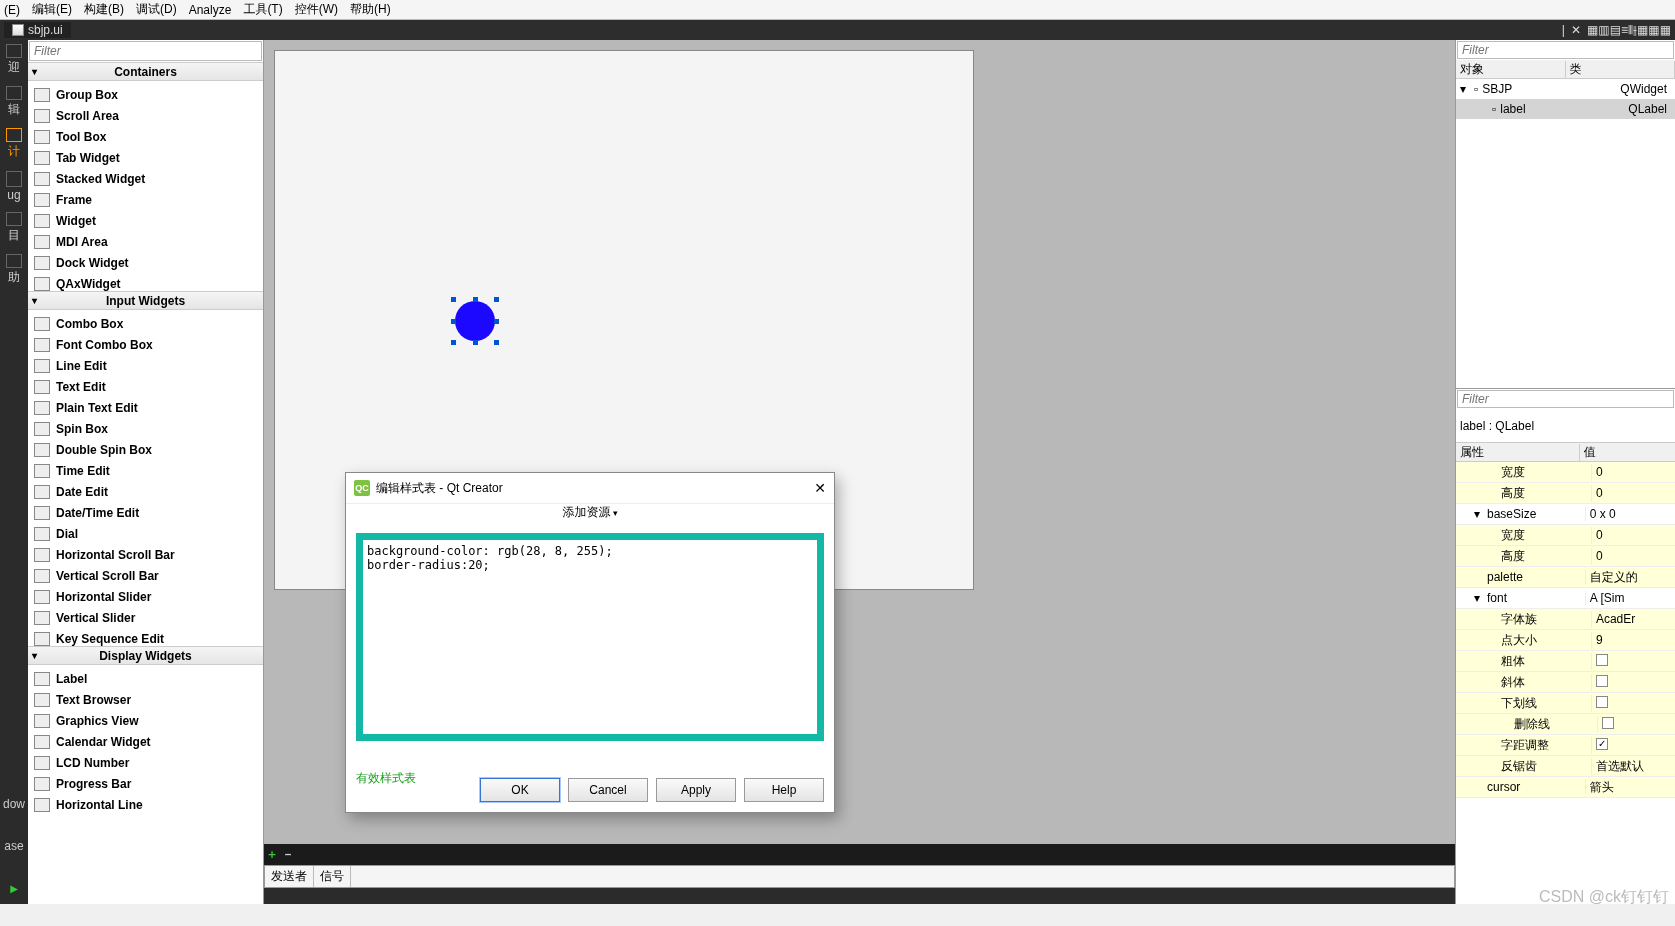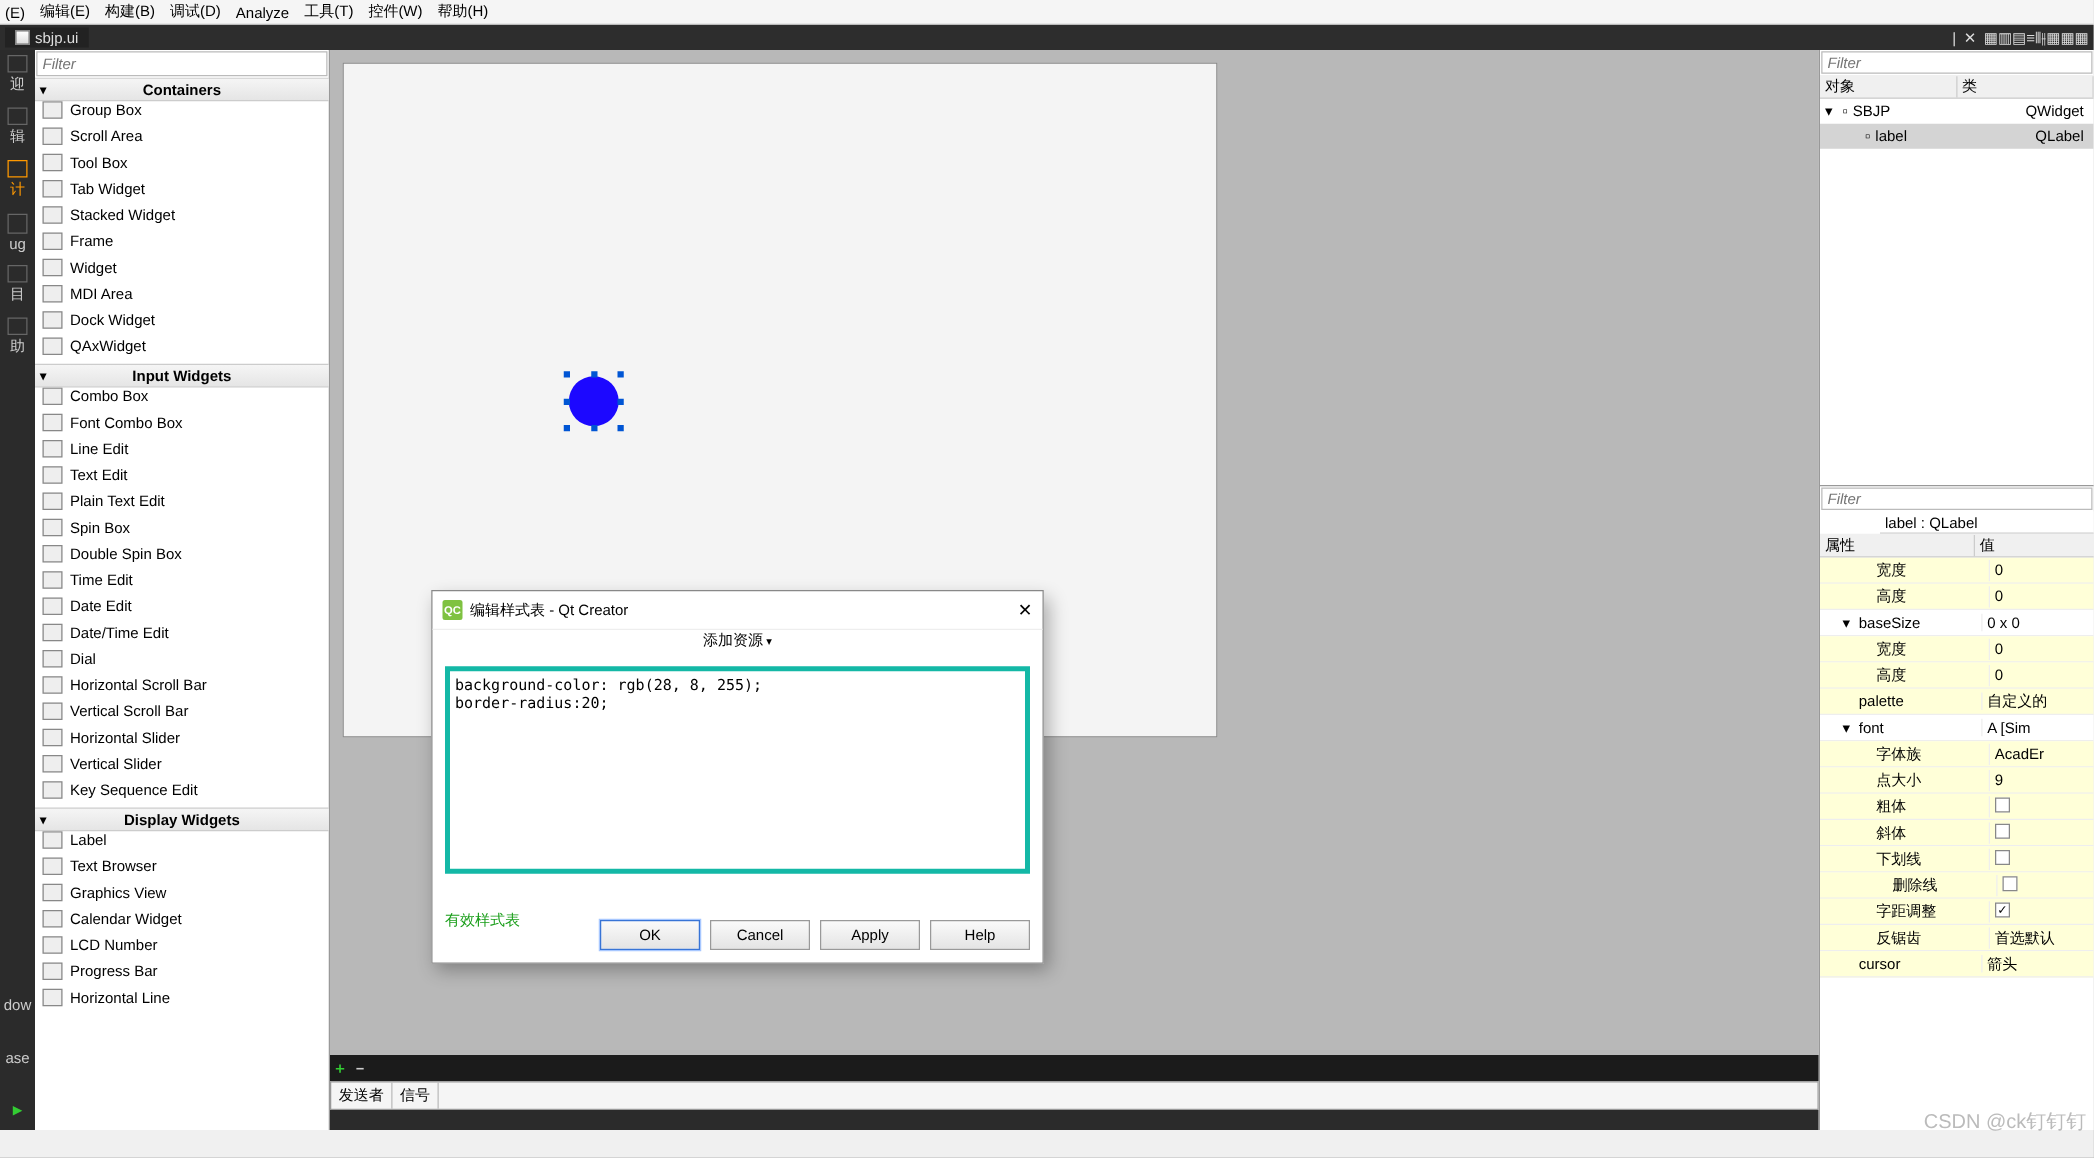--- a/index.html
+++ b/index.html
@@ -19,21 +19,21 @@
 .modebar .mode { width:24px; height:32px; display:flex; flex-direction:column; align-items:center; justify-content:center; color:#ccc; font-size:10px; cursor:pointer; }
 .modebar .mode .mico { width:16px; height:16px; border:1px solid #666; margin-bottom:1px; }
 .modebar .mode.active { color:#f90; }
 
 
 .widgetbox { width:236px; background:#fff; border-right:1px solid #999; display:flex; flex-direction:column; }
 .widgetbox input.filter { height:20px; border:1px solid #bbb; padding:0 4px; margin:1px; font-style:italic; color:#888; }
 .widgetbox .grp-head { background:linear-gradient(#f5f5f5,#e5e5e5); border-top:1px solid #ccc; border-bottom:1px solid #ccc; height:19px; display:flex; align-items:center; justify-content:center; font-weight:bold; position:relative; }
 .widgetbox .grp-head::before { content:"▾"; position:absolute; left:4px; font-size:10px; }
 .widgetbox .scroller { flex:1; overflow-y:auto; }
-.widgetbox .item { height:21px; display:flex; align-items:flex-start; padding-left:6px; gap:6px; cursor:grab; }
+.widgetbox .item { height:21px; display:flex; align-items:flex-end; padding-left:6px; gap:6px; cursor:grab;font-weight:bold; }
 .widgetbox .item .wico { width:16px; height:14px; border:1px solid #888; background:#eee; flex-shrink:0; }
 
 
 .center { flex:1; background:#b8b8b8; display:flex; flex-direction:column; }
 .canvas-wrap { flex:1; background:#b8b8b8; position:relative; padding:10px; }
 .canvas { width:700px; height:540px; background:#f4f4f4; background-image:radial-gradient(#bbb 0.5px, transparent 0.5px); background-size:8px 8px; border:1px solid #888; position:relative; }
 .sel-widget { position:absolute; left:180px; top:250px; width:40px; height:40px; }
 .sel-widget .circle { width:100%; height:100%; background:rgb(28,8,255); border-radius:20px; }
 .sel-handle { position:absolute; width:5px; height:5px; background:#0055d4; }
 
@@ -45,21 +45,21 @@
 
 .right { width:220px; min-width:220px; background:#fff; border-left:1px solid #999; display:flex; flex-direction:column; }
 .right input.filter { height:18px; border:1px solid #bbb; margin:1px; padding:0 4px; font-style:italic; color:#888; }
 .obj-head { display:flex; background:#f0f0f0; border-bottom:1px solid #ccc; height:19px; align-items:center; }
 .obj-head span { flex:1; padding-left:4px; border-right:1px solid #ccc; }
 .obj-tree { flex:0 0 auto; height:310px; border-bottom:1px solid #999; overflow:auto; }
 .obj-tree .node { height:20px; display:flex; align-items:center; padding-left:4px; gap:4px; }
 .obj-tree .node.selected { background:#d4d4d4; }
 .obj-tree .node .exp { width:10px; }
 .obj-tree .node .cls { margin-left:auto; padding-right:8px; }
-.prop-title { height:18px; background:#fff; padding-left:4px; border-bottom:1px solid #ccc; display:flex; align-items:center;margin-left:48px; }
+.prop-title { height:34px; background:#fff; padding-left:4px; border-bottom:1px solid #ccc; display:flex; align-items:center; }
 .prop-head { display:flex; background:#f0f0f0; height:19px; align-items:center; border-bottom:1px solid #ccc; }
 .prop-head span:first-child { flex:1.3; padding-left:4px; border-right:1px solid #ccc; }
 .prop-head span:last-child { flex:1; padding-left:4px; }
 .prop-list { flex:1; overflow-y:auto; }
 .prop-row { display:flex; height:21px; align-items:center; border-bottom:1px solid #eee; }
 .prop-row.group { background:#fff; }
 .prop-row.sub { background:#ffffd8; }
 .prop-row .pname { flex:1.3; padding-left:4px; border-right:1px solid #eee; display:flex; align-items:center; gap:3px; }
 .prop-row .pval { flex:1; padding-left:4px; }
 .prop-row .exp { width:10px; display:inline-block; }
@@ -67,21 +67,21 @@
 .prop-row .chk.on::after { content:"✓"; font-size:10px; position:relative; top:-3px; left:1px; }
 
 
 .dialog { position:absolute; left:345px; top:472px; width:490px; background:#fff; border:1px solid #888; box-shadow:4px 6px 14px rgba(0,0,0,0.3); }
 .dialog .titlebar { height:30px; display:flex; align-items:center; padding:0 8px; gap:6px; }
 .dialog .titlebar .qt-ico { width:16px; height:16px; background:#7fc241; border-radius:2px; display:flex; align-items:center; justify-content:center; color:#fff; font-size:9px; font-weight:bold; }
 .dialog .titlebar .close { margin-left:auto; cursor:pointer; font-size:14px; }
 .dialog .toolbar2 { height:30px; display:flex; align-items:center; padding:0 10px; gap:14px; border-top:1px solid #eee;flex-direction:column; }
 .dialog .toolbar2 span { cursor:pointer; }
 .dialog .toolbar2 .drop::after { content:" ▾"; font-size:9px; }
-.dialog textarea { width:calc(100% - 20px); height:166px; margin:0 10px; border:4px solid #14b8a6; padding:4px; font-family:Consolas,monospace; font-size:12px; resize:none; outline:none; }
+.dialog textarea { width:calc(100% - 20px); height:208px; margin:0 10px; border:7px solid #14b8a6; padding:4px; font-family:Consolas,monospace; font-size:12px; resize:none; outline:none; }
 .dialog .footer { display:flex; align-items:center; padding:10px; gap:8px; }
 .dialog .footer .valid { color:#1a9e1a; margin-right:auto; }
 .dialog .footer button { width:80px; height:24px; background:linear-gradient(#fafafa,#e4e4e4); border:1px solid #999; cursor:pointer;margin-top:24px; }
 .dialog .footer button.primary { border:1px solid #3874d6; box-shadow:0 0 0 1px #a7c7ff; }
 
 .watermark { position:absolute; right:6px; bottom:18px; color:#bbb; font-size:16px; }
 </style>
 </head>
 <body>
 

